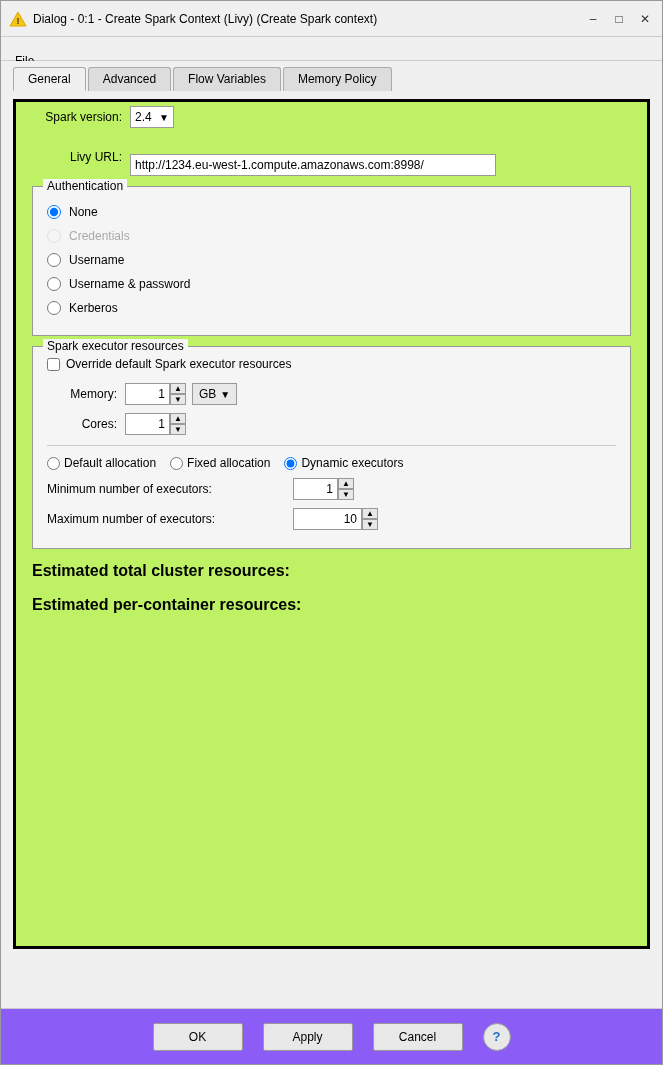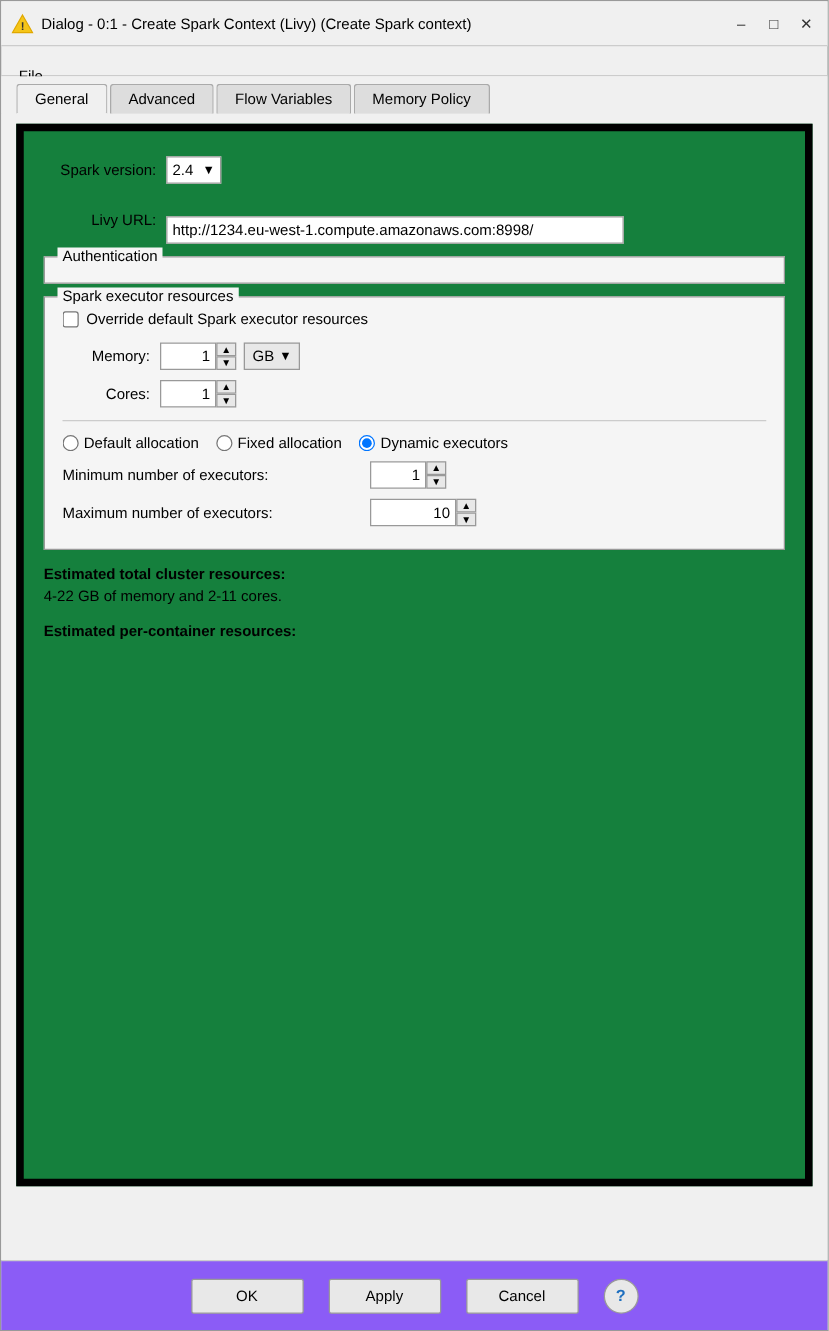--- a/index.html
+++ b/index.html
@@ -89,23 +89,23 @@
       font-weight: normal;
       z-index: 1;
     }
     .content-area {
       flex: 1;
       padding: 8px 12px;
       overflow-y: auto;
       background: #f0f0f0;
     }
     .main-panel {
-      border: 6px solid #000000;
-      background: #15803d;
-      padding: 20px 16px;
+      border: 3px solid #000000;
+      background: #bef264;
+      padding: 4px 16px;
       min-height: 850px;
     }
     .form-row {
       display: flex;
       align-items: center;
       margin-bottom: 10px;
     }
     .form-label {
       font-size: 12px;
       color: #000;
@@ -240,21 +240,21 @@
       gap: 36px;
     }
     .executor-label {
       font-size: 12px;
       min-width: 210px;
     }
     .info-section {
       margin: 10px 0;
     }
     .info-section p {
-      font-size: 12px;
+      font-size: 16px;
       line-height: 1.5;
     }
     .info-section p.bold {
       font-weight: bold;
     }
     .bullet-item {
       display: flex;
       align-items: flex-start;
       margin-bottom: 4px;
     }
@@ -367,20 +367,42 @@
         </div>
       </div>
 
       <div class="form-row">
         <span class="form-label">Livy URL:</span>
         <input type="text" class="text-input livy-url-input" value="http://1234.eu-west-1.compute.amazonaws.com:8998/" style="">
       </div>
 
       <div class="section-box">
         <span class="section-legend">Authentication</span>
+        <div class="radio-group">
+          <div class="radio-item">
+            <input type="radio" name="auth" id="auth-none" checked="" style="">
+            <label for="auth-none">None</label>
+          </div>
+          <div class="radio-item disabled">
+            <input type="radio" name="auth" id="auth-credentials" disabled="" style="">
+            <label for="auth-credentials">Credentials</label>
+          </div>
+          <div class="radio-item">
+            <input type="radio" name="auth" id="auth-username" style="">
+            <label for="auth-username">Username</label>
+          </div>
+          <div class="radio-item">
+            <input type="radio" name="auth" id="auth-username-password" style="">
+            <label for="auth-username-password">Username &amp; password</label>
+          </div>
+          <div class="radio-item">
+            <input type="radio" name="auth" id="auth-kerberos" style="">
+            <label for="auth-kerberos">Kerberos</label>
+          </div>
+        </div>
       </div>
 
       <div class="section-box">
         <span class="section-legend">Spark executor resources</span>
 
         <div class="checkbox-row">
           <input type="checkbox" id="override-cb" style="">
           <label for="override-cb">Override default Spark executor resources</label>
         </div>
 
@@ -445,21 +467,20 @@
             <div class="spin-buttons">
               <div class="spin-btn">▲</div>
               <div class="spin-btn">▼</div>
             </div>
           </div>
         </div>
       </div>
 
       <div class="info-section">
         <p class="bold">Estimated total cluster resources:</p>
-        <p>4-22 GB of memory and 2-11 cores.</p>
       </div>
 
       <div class="info-section">
         <p class="bold">Estimated per-container resources:</p>
       </div>
 
     </div>
   </div>
 
   <div class="bottom-bar">

